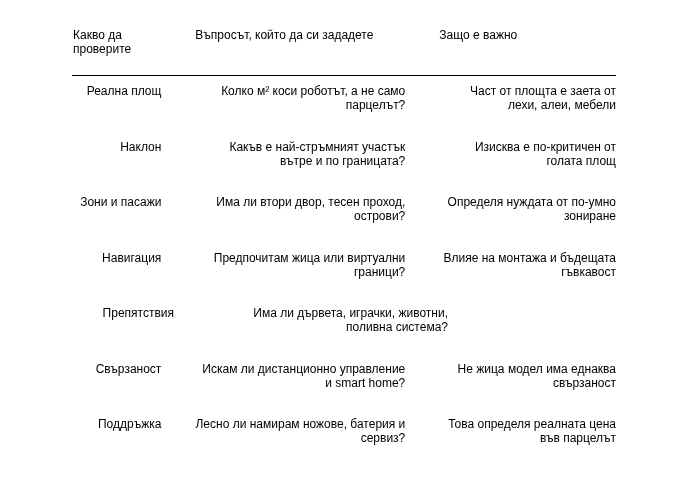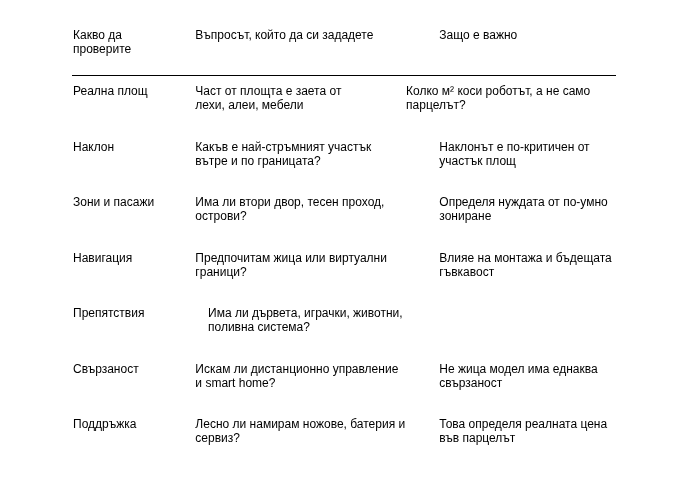--- a/index.html
+++ b/index.html
@@ -45,45 +45,46 @@
       background: #000000;
     }
     .body-rows {
       position: absolute;
       left: 73px;
       top: 84px;
       width: 543px;
     }
     .body-row {
       height: 55.5px;
+      text-align: right;
     }
   </style>
 </head>
 <body>
 
 <div class="table">
   <div class="row header-row">
     <div class="cell c1">Какво да проверите</div>
     <div class="cell c2">Въпросът, който да си зададете</div>
     <div class="cell c3">Защо е важно</div>
   </div>
 </div>
 
 <div class="divider"></div>
 
 <div class="body-rows">
   <div class="row body-row">
     <div class="cell c1">Реална площ</div>
+    <div class="cell c2">Колко м² коси роботът, а не само парцелът?</div>
     <div class="cell c3">Част от площта е заета от лехи, алеи, мебели</div>
-    <div class="cell c2">Колко м² коси роботът, а не само парцелът?</div>
   </div>
   <div class="row body-row">
     <div class="cell c1">Наклон</div>
     <div class="cell c2">Какъв е най-стръмният участък вътре и по границата?</div>
-    <div class="cell c3">Наклонът е по-критичен от участък площ</div>
+    <div class="cell c3">Изисква е по-критичен от голата площ</div>
   </div>
   <div class="row body-row">
     <div class="cell c1">Зони и пасажи</div>
     <div class="cell c2">Има ли втори двор, тесен проход, острови?</div>
     <div class="cell c3">Определя нуждата от по-умно зониране</div>
   </div>
   <div class="row body-row">
     <div class="cell c1">Навигация</div>
     <div class="cell c2">Предпочитам жица или виртуални граници?</div>
     <div class="cell c3">Влияе на монтажа и бъдещата гъвкавост</div>

